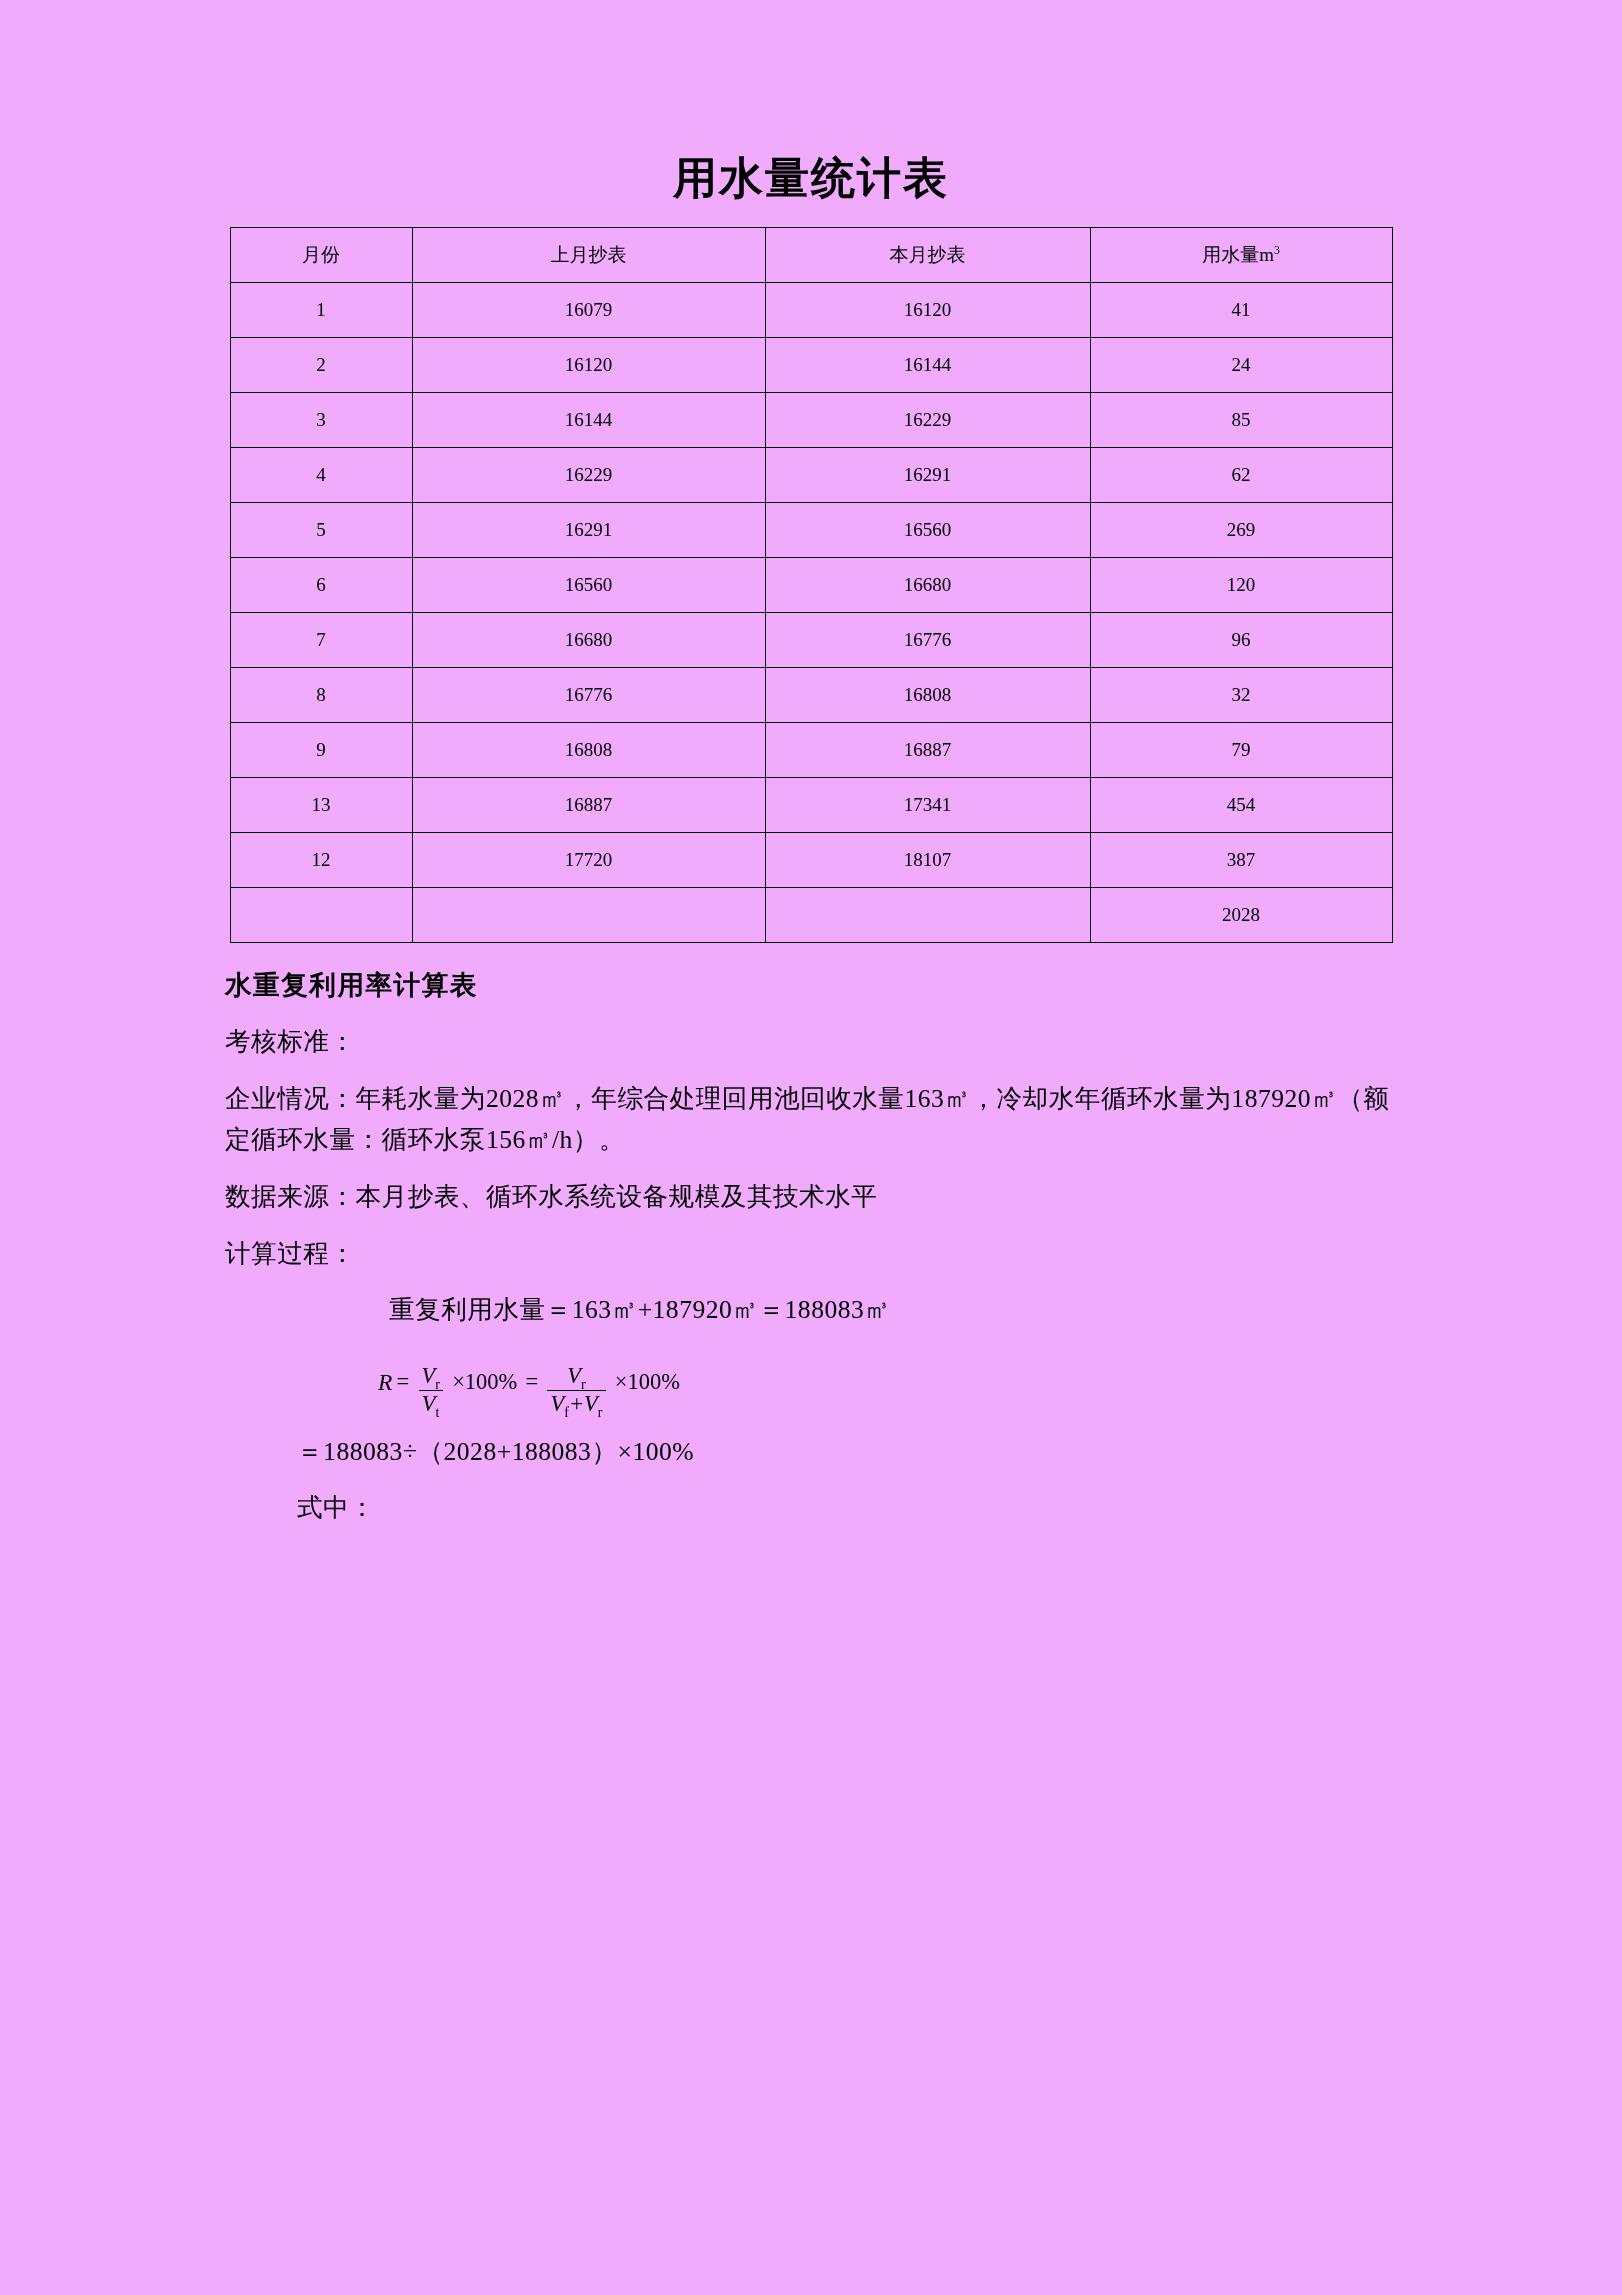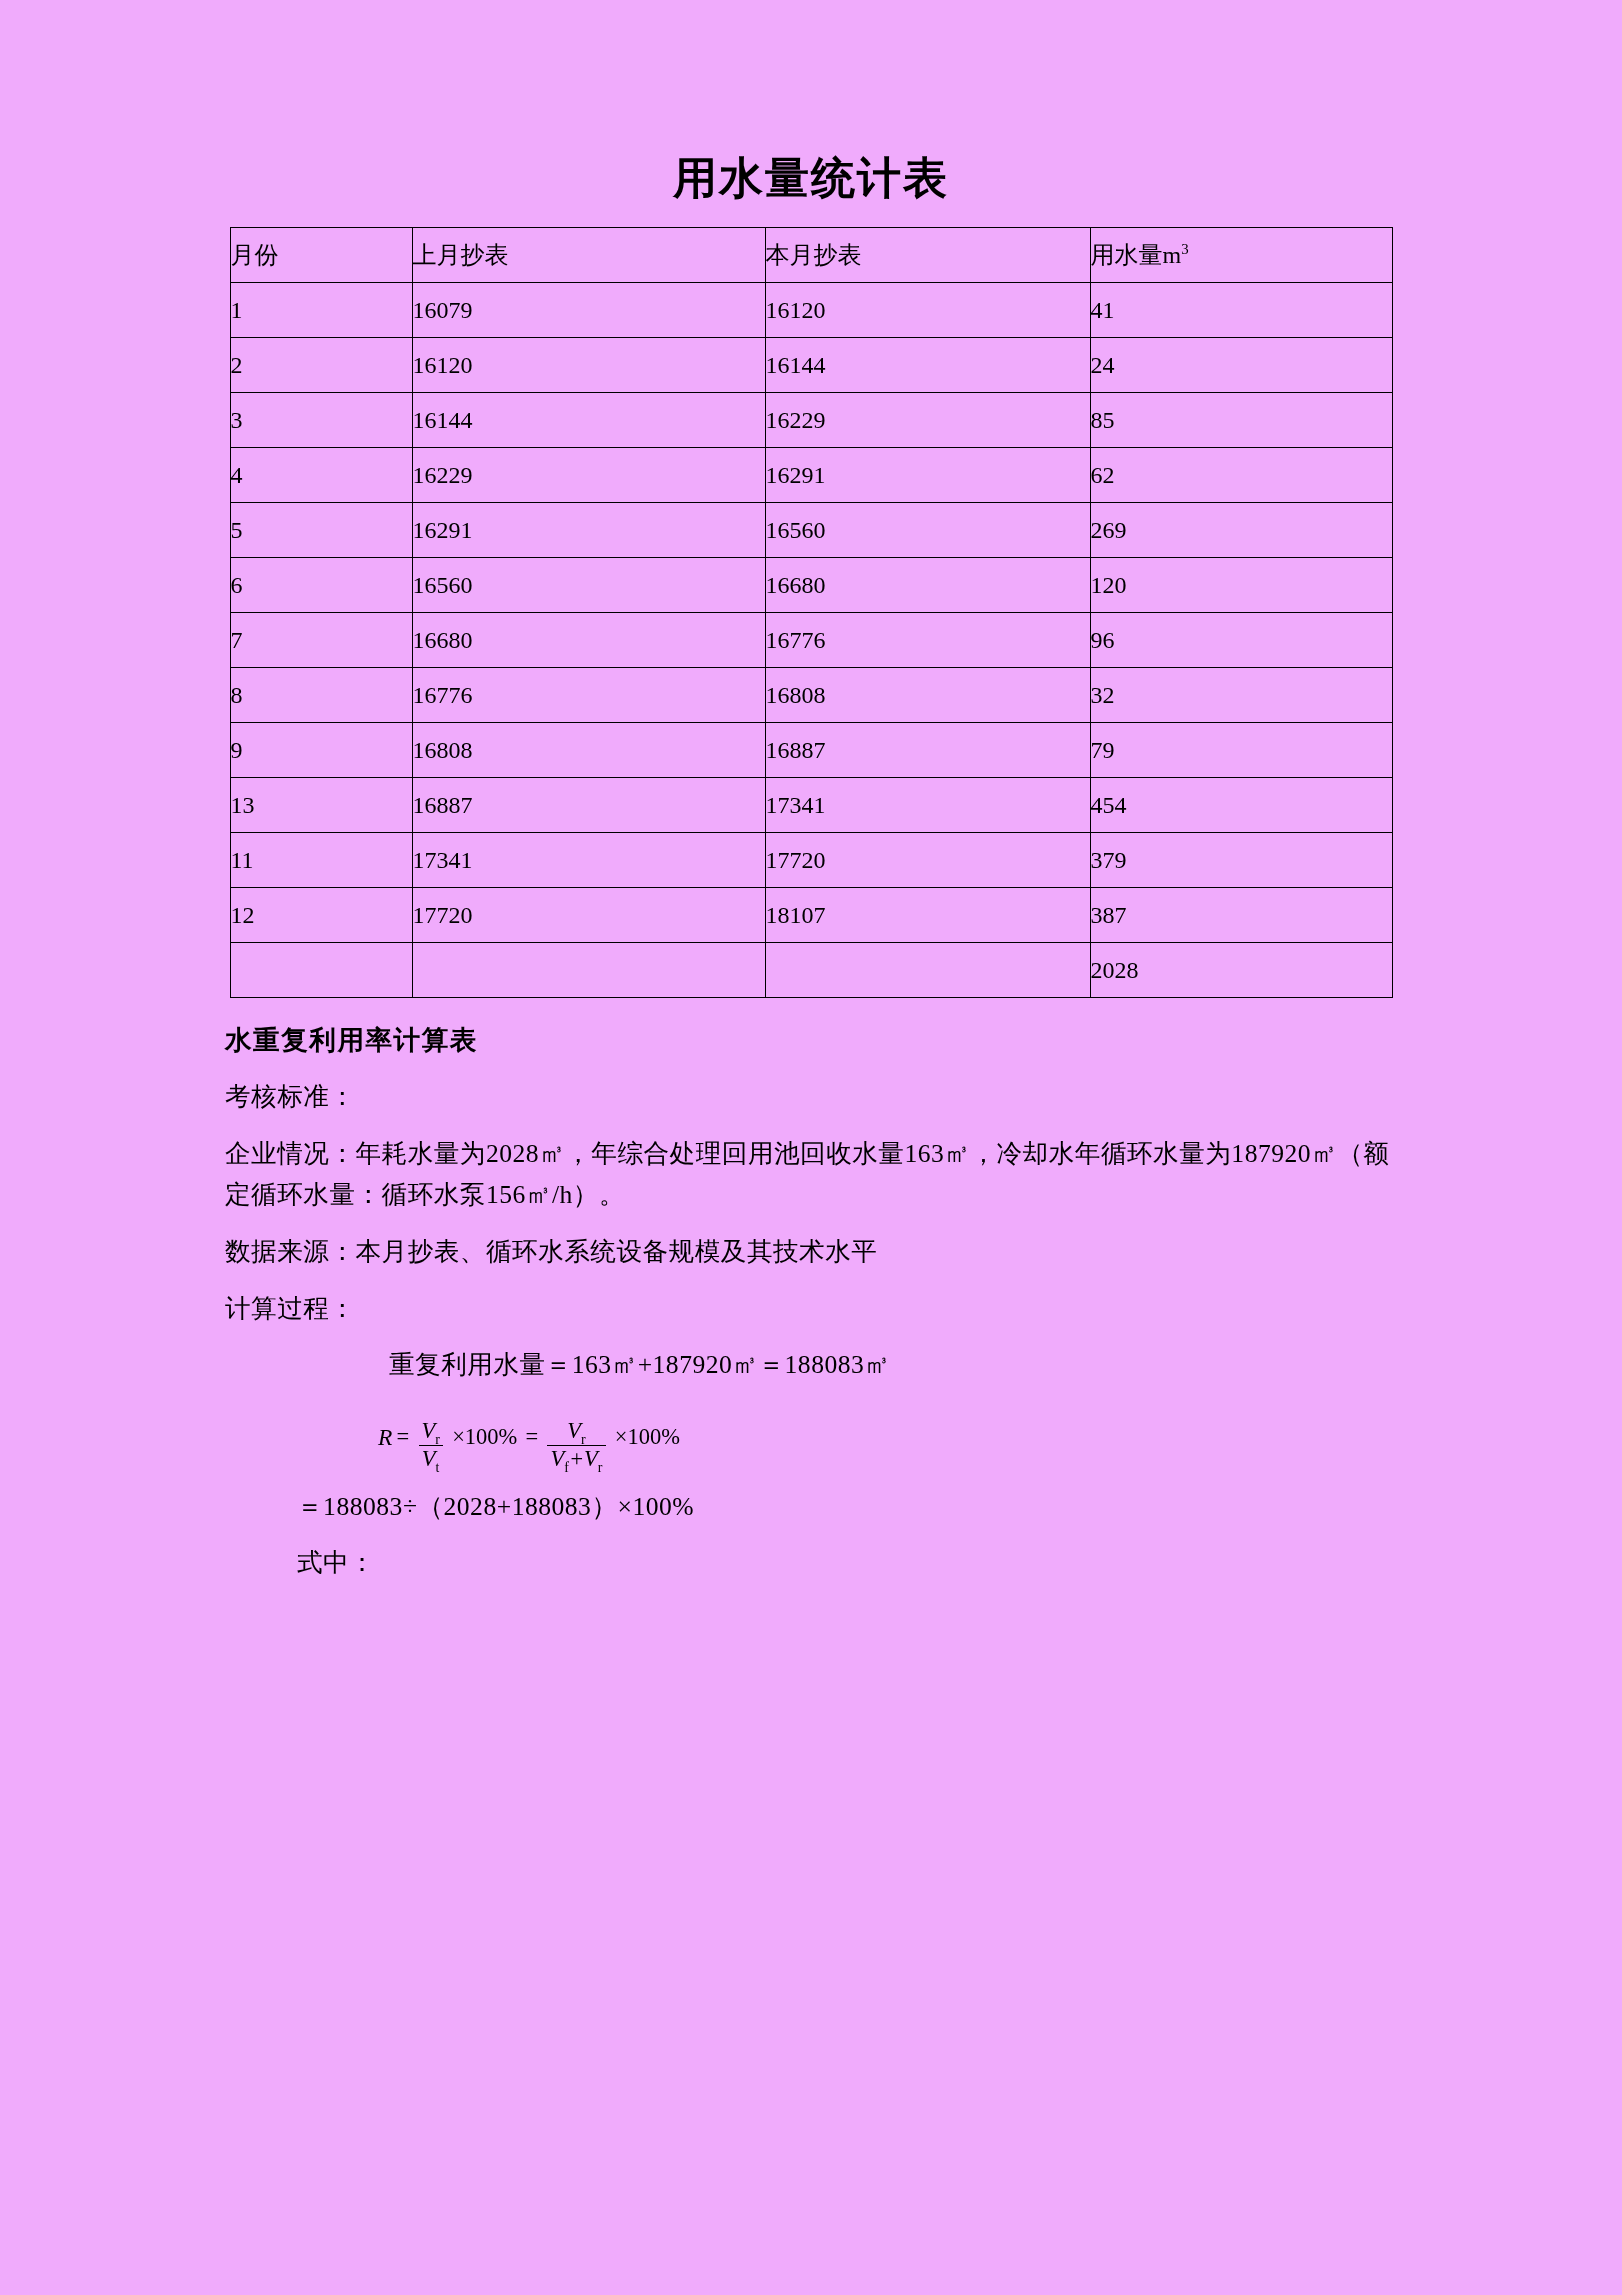--- a/index.html
+++ b/index.html
@@ -36,23 +36,23 @@
 
   
   table.water-table {
     border-collapse: collapse;
     width: 1161px;
     margin: 0 auto;
     table-layout: fixed;
   }
   table.water-table td, table.water-table th {
     border: 1.5px solid #000000;
-    text-align: left;
+    text-align: center;
     vertical-align: middle;
-    font-size: 24px;
+    font-size: 19px;
     font-weight: normal;
     height: 54px;
     padding: 0;
     line-height: 1.1;
     font-family: "Liberation Serif", "DejaVu Serif", serif;
   }
   table.water-table th {
     font-weight: normal;
   }
   .col-month  { width: 182px; }
@@ -205,26 +205,20 @@
           <td>16887</td>
           <td>79</td>
         </tr>
         <tr>
           <td>13</td>
           <td>16887</td>
           <td>17341</td>
           <td>454</td>
         </tr>
         <tr>
-          <td>11</td>
-          <td>17341</td>
-          <td>17720</td>
-          <td>379</td>
-        </tr>
-        <tr>
           <td>12</td>
           <td>17720</td>
           <td>18107</td>
           <td>387</td>
         </tr>
         <tr>
           <td></td>
           <td></td>
           <td></td>
           <td>2028</td>

